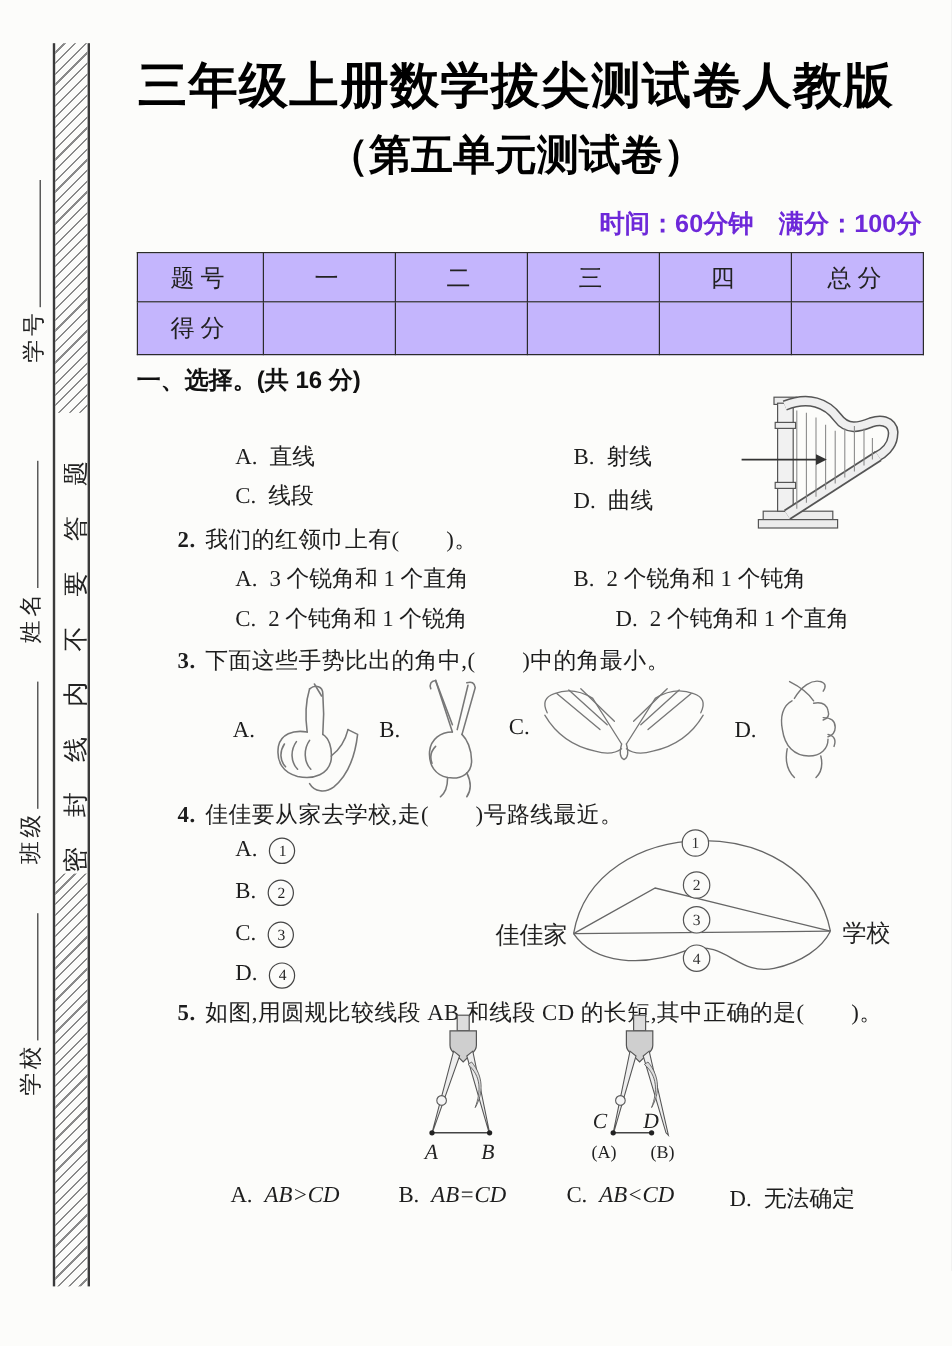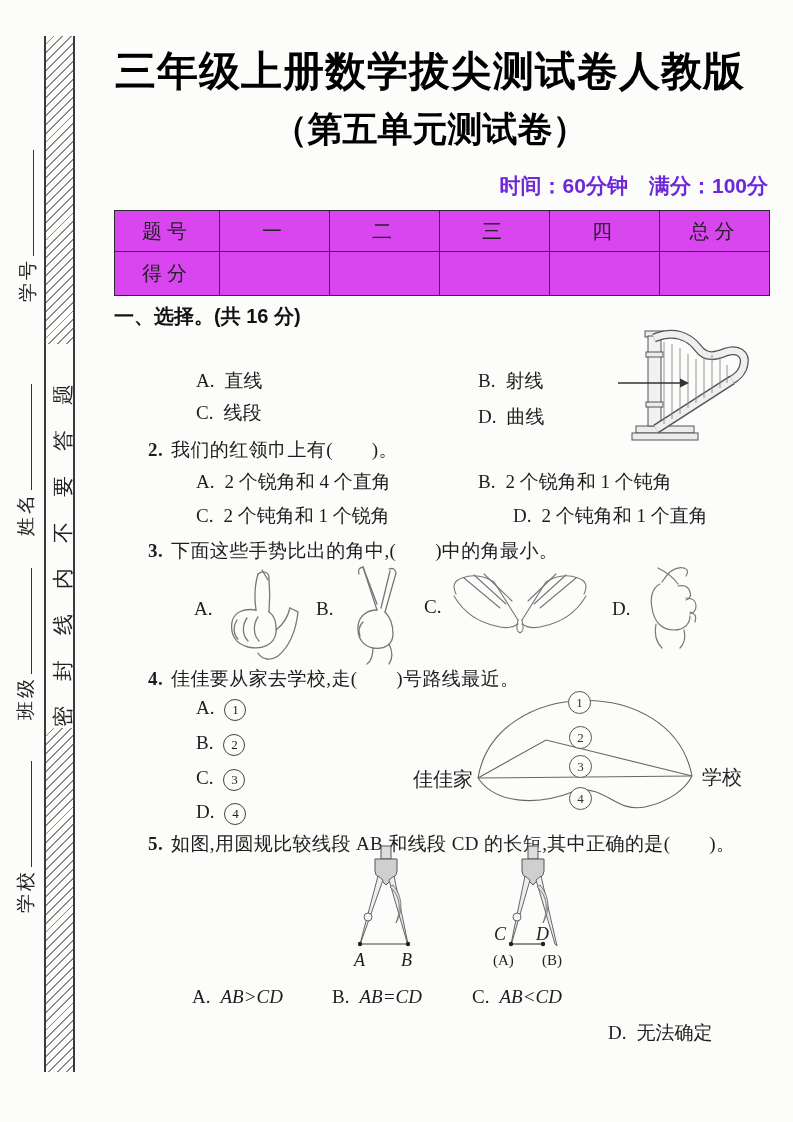--- a/index.html
+++ b/index.html
@@ -27,21 +27,21 @@
   .subtitle{position:absolute;left:100px;top:106px;width:660px;text-align:center;
             font-family:"Liberation Sans","DejaVu Sans",sans-serif;font-weight:800;
             font-size:35px;color:#000;}
   .infoline{position:absolute;left:360px;top:172px;width:408px;text-align:right;
             font-family:"Liberation Sans","DejaVu Sans",sans-serif;font-weight:600;
             font-size:21px;color:#6d28d9;}
 
   
   .score-table{position:absolute;left:114px;top:210px;border-collapse:collapse;}
   .score-table td{border:1.8px solid #2b2b2b;text-align:center;font-size:20px;
-                  letter-spacing:5px;color:#222;background:#d946ef;}
+                  letter-spacing:5px;color:#222;background:#c4b5fd;}
   .score-table tr:nth-child(1) td{height:38px;}
   .score-table tr:nth-child(2) td{height:41px;}
   .c0{width:102px;} .cc{width:107px;}
 
   
   .sec{position:absolute;font-family:"Liberation Sans","DejaVu Sans",sans-serif;
        font-weight:800;font-size:20px;color:#111;}
   .stem{font-size:19px;letter-spacing:.4px;}
   .qnum{font-weight:bold;margin-right:8px;}
   .opt .lab{margin-right:10px;}
@@ -139,21 +139,21 @@
     </g>
     <g>
       <line x1="8" y1="55" x2="70" y2="55" stroke="#333" stroke-width="1.4"></line>
       <polygon points="70,50.5 79,55 70,59.5" fill="#333"></polygon>
     </g>
   </svg>
 
   <div class="abs stem" style="left:148px;top:437px;">
     <span class="qnum">2.</span><span>我们的红领巾上有(　　)。</span>
   </div>
-  <div class="abs opt" style="left:196px;top:469px;"><span class="lab">A.</span><span>2 个锐角和 4 个直角</span></div>
+  <div class="abs opt" style="left:196px;top:469px;"><span class="lab">A.</span><span>3 个锐角和 1 个直角</span></div>
   <div class="abs opt" style="left:478px;top:469px;"><span class="lab">B.</span><span>2 个锐角和 1 个钝角</span></div>
   <div class="abs opt" style="left:196px;top:503px;"><span class="lab">C.</span><span>2 个钝角和 1 个锐角</span></div>
   <div class="abs opt" style="left:478px;top:503px;margin-left:35px;"><span class="lab">D.</span><span>2 个钝角和 1 个直角</span></div>
 
   <div class="abs stem" style="left:148px;top:538px;">
     <span class="qnum">3.</span><span>下面这些手势比出的角中,(　　)中的角最小。</span>
   </div>
   <div class="abs opt" style="left:194px;top:598px;">A.</div>
   <div class="abs opt" style="left:316px;top:598px;">B.</div>
   <div class="abs opt" style="left:424px;top:596px;">C.</div>
@@ -272,15 +272,15 @@
       <circle cx="208" cy="99" r="2.2" fill="#222"></circle>
     <text x="159" y="95" font-size="18" font-style="italic">C</text>
     <text x="201" y="95" font-size="18" font-style="italic">D</text>
     <text x="158" y="120" font-size="15">(A)</text>
     <text x="207" y="120" font-size="15">(B)</text>
   </svg>
 
   <div class="abs opt" style="left:192px;top:986px;"><span class="lab">A.</span><span class="math">AB&gt;CD</span></div>
   <div class="abs opt" style="left:332px;top:986px;"><span class="lab">B.</span><span class="math">AB=CD</span></div>
   <div class="abs opt" style="left:472px;top:986px;"><span class="lab">C.</span><span class="math">AB&lt;CD</span></div>
-  <div class="abs opt" style="left:608px;top:1020px;"><span class="lab">D.</span><span>无法确定</span></div>
+  <div class="abs opt" style="left:608px;top:986px;"><span class="lab">D.</span><span>无法确定</span></div>
 
 </div>
 
 </body></html>

